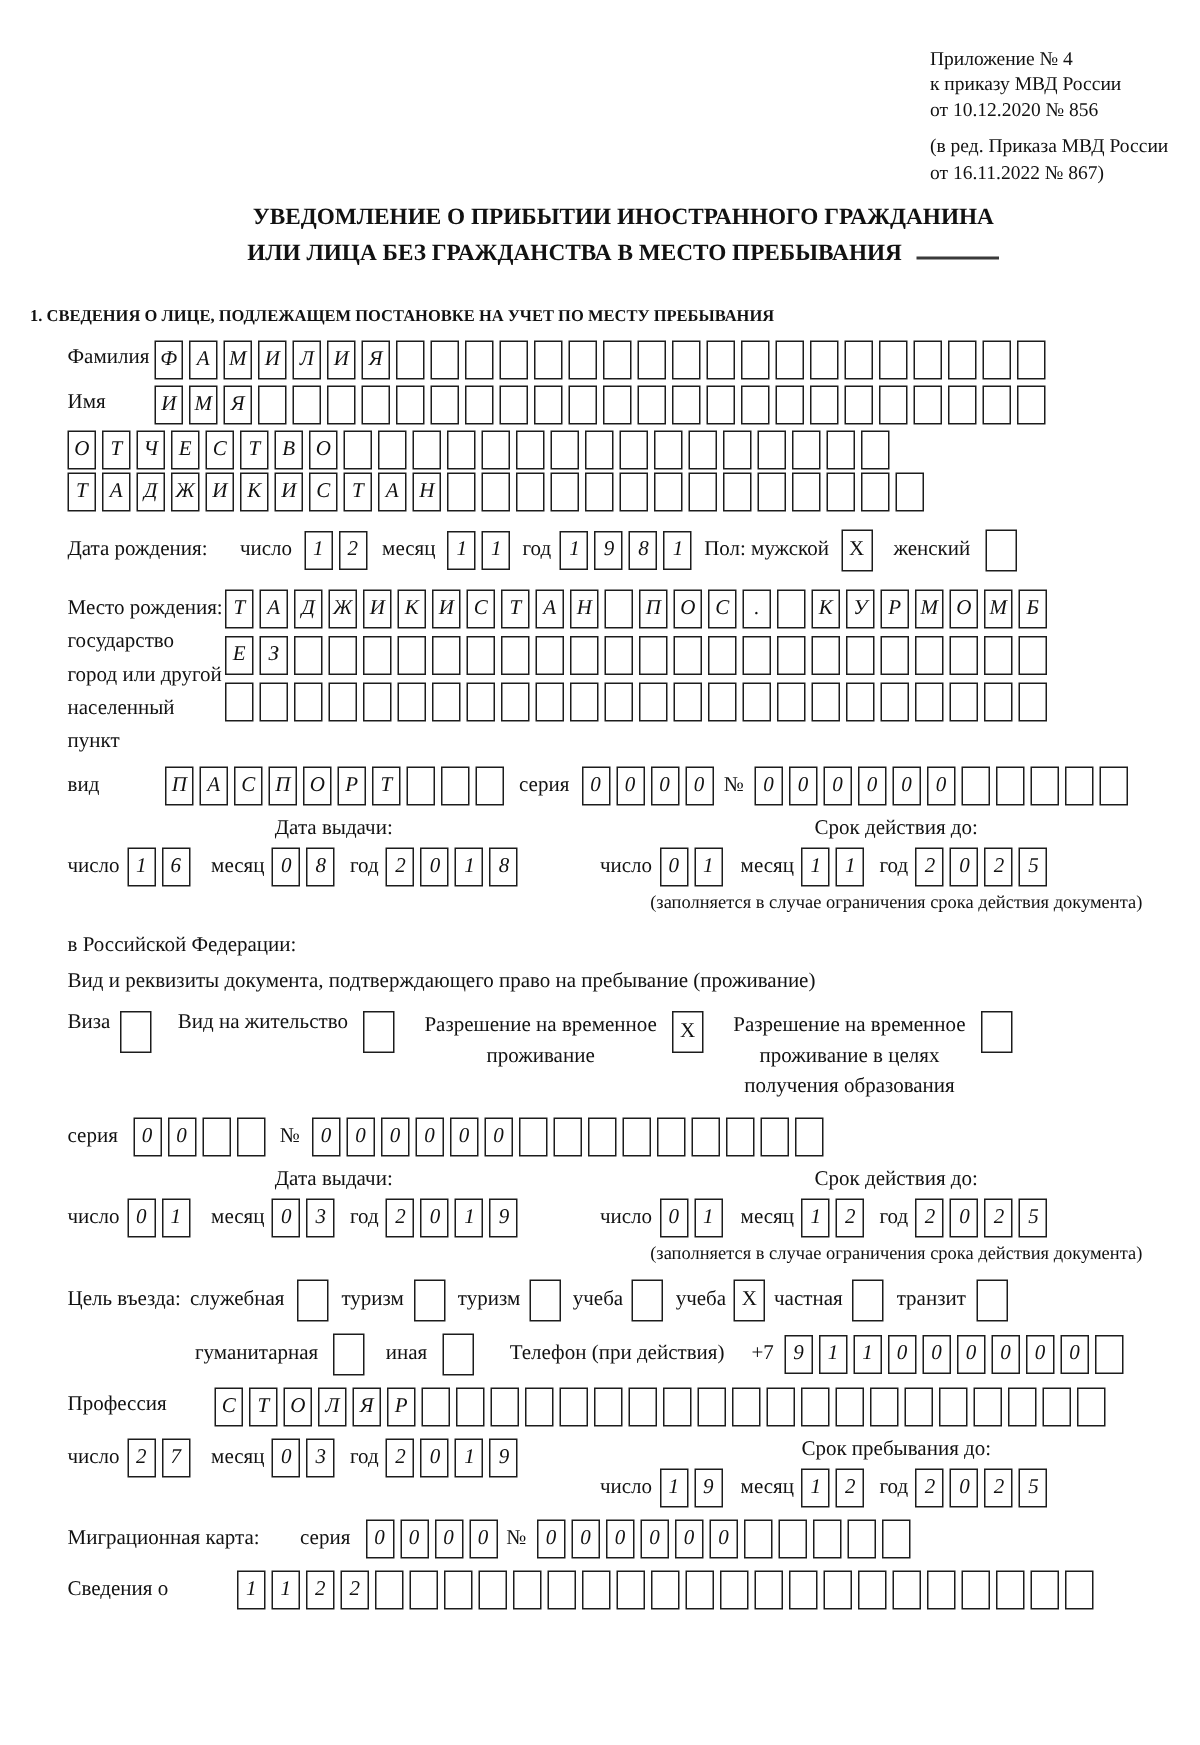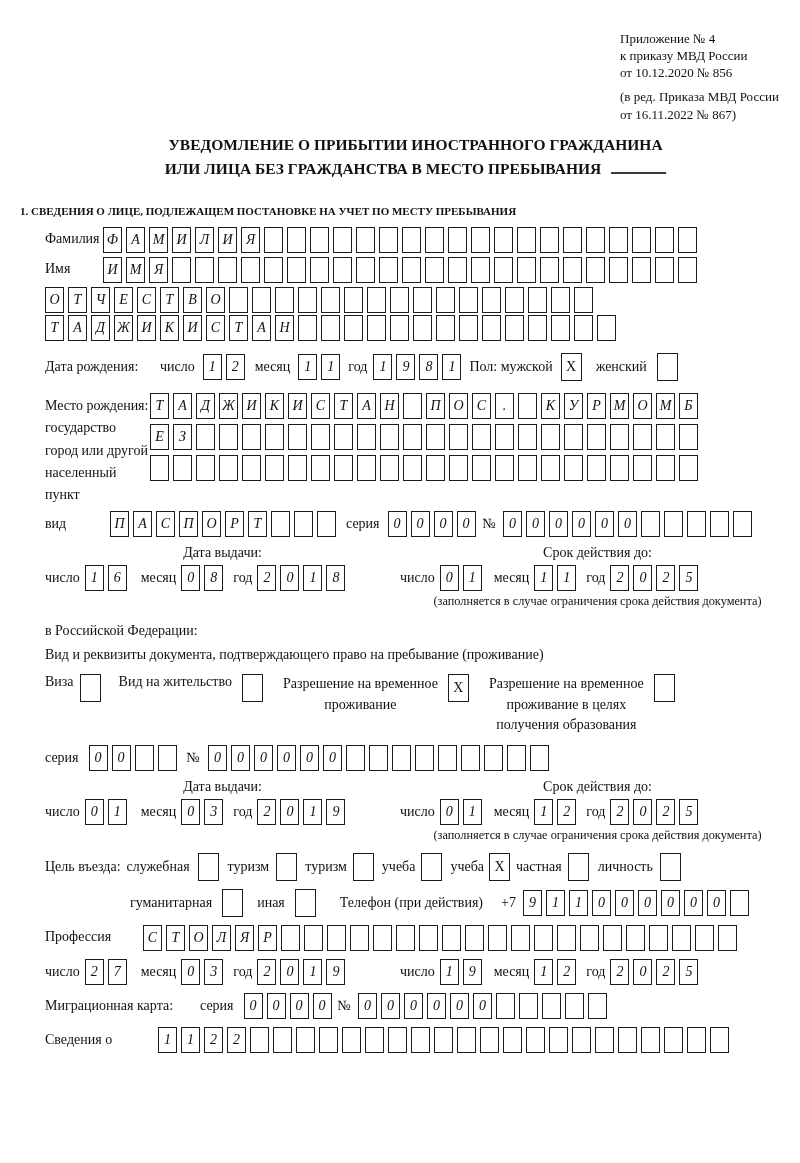--- a/index.html
+++ b/index.html
@@ -210,21 +210,21 @@
     <span class="lbl" style="margin:0 7px 0 9px">туризм</span>
     <span class="chk"></span>
     <span class="lbl" style="margin:0 6px 0 8px">туризм</span>
     <span class="chk"></span>
     <span class="lbl" style="margin:0 6px 0 8px">учеба</span>
     <span class="chk"></span>
     <span class="lbl" style="margin:0 5px 0 8px">учеба</span>
     <span class="chk">X</span>
     <span class="lbl" style="margin:0 6px 0 6px">частная</span>
     <span class="chk"></span>
-    <span class="lbl" style="margin:0 7px 0 9px">личность</span>
+    <span class="lbl" style="margin:0 7px 0 9px">транзит</span>
     <span class="chk"></span>
   </div>
 
   <div class="inline-row" style="margin-top:8px;padding-left:85px">
     <span class="lbl" style="margin-right:10px">гуманитарная</span>
     <span class="chk"></span>
     <span class="lbl" style="margin:0 10px 0 14px">иная</span>
     <span class="chk"></span>
     <span class="lbl" style="margin:0 18px 0 24px">Телефон (при действия)</span>
     <span class="lbl" style="margin-right:7px">+7</span>
@@ -241,20 +241,21 @@
       <div class="dgrp">
         <span class="lbl">число</span>
         <span class="boxes"><span class="cbox">2</span><span class="cbox">7</span></span>
         <span class="lbl" style="margin-left:10px">месяц</span>
         <span class="boxes"><span class="cbox">0</span><span class="cbox">3</span></span>
         <span class="lbl" style="margin-left:6px">год</span>
         <span class="boxes"><span class="cbox">2</span><span class="cbox">0</span><span class="cbox">1</span><span class="cbox">9</span></span>
       </div>
     </div>
     <div class="half-r">
+      <div class="dhead">Срок пребывания до:</div>
       <div class="dgrp">
         <span class="lbl">число</span>
         <span class="boxes"><span class="cbox">1</span><span class="cbox">9</span></span>
         <span class="lbl" style="margin-left:8px">месяц</span>
         <span class="boxes"><span class="cbox">1</span><span class="cbox">2</span></span>
         <span class="lbl" style="margin-left:6px">год</span>
         <span class="boxes"><span class="cbox">2</span><span class="cbox">0</span><span class="cbox">2</span><span class="cbox">5</span></span>
       </div>
     </div>
   </div>

